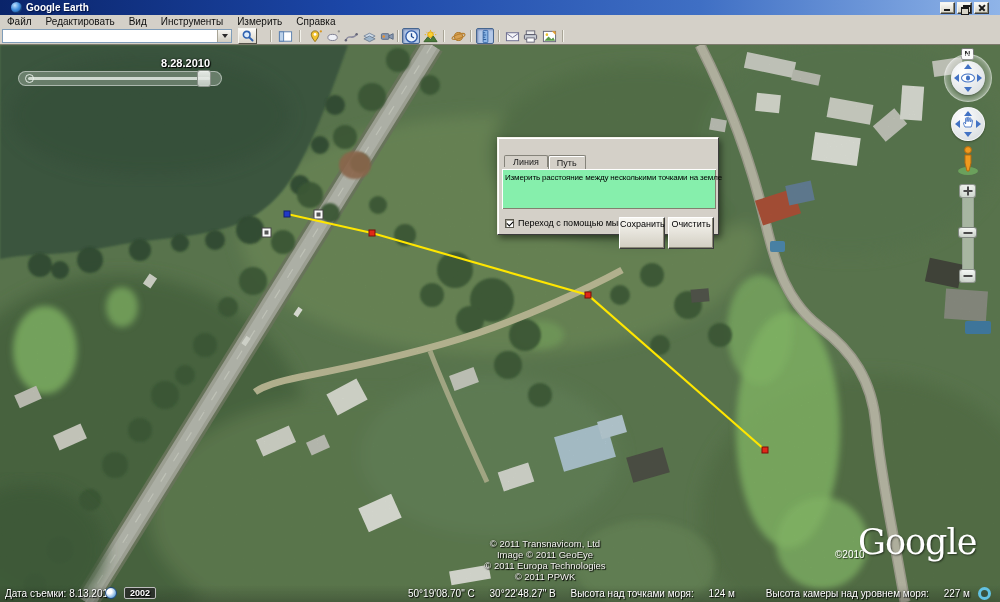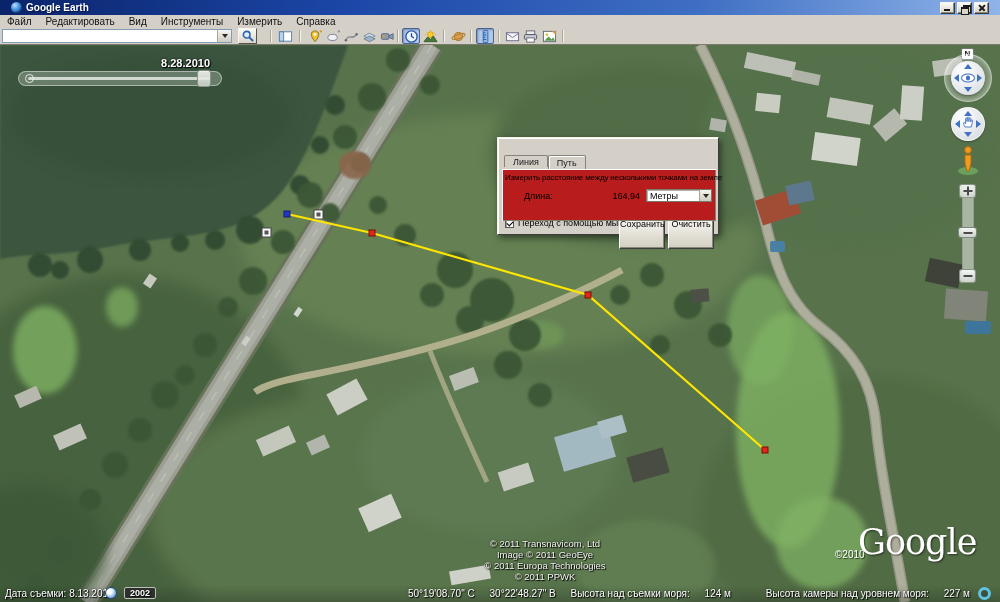--- a/index.html
+++ b/index.html
@@ -65,21 +65,21 @@
   .dlg-title{position:absolute;left:2px;top:2px;right:2px;height:12px;display:flex;align-items:center;
     background:linear-gradient(90deg,#97948c,#c9c5bc);padding:0 2px;font-size:9px;font-weight:bold;color:#181818}
   .dlg-close{margin-left:auto;width:12px;height:10px;position:relative;background:linear-gradient(#fbfaf7,#d4d0c4);
     border:1px solid #fff;border-right-color:#3c3c3c;border-bottom-color:#3c3c3c}
   .dlg-close::before,.dlg-close::after{content:"";position:absolute;left:2px;top:3.6px;width:6.5px;height:1.3px;background:#222}
   .dlg-close::before{transform:rotate(45deg)}.dlg-close::after{transform:rotate(-45deg)}
   .tabs{position:absolute;left:6px;top:17px;display:flex;align-items:flex-start}
   .tab{height:12px;padding:0 8px;line-height:12px;background:#d4d0c8;border:1px solid #85837a;border-bottom:none;
     border-radius:2px 2px 0 0;color:#1a1a1a}
   .tab.active{height:14px;line-height:14px;box-shadow:inset 1px 1px 0 #fff;position:relative;z-index:3}
-  .tab-panel{position:absolute;left:4px;top:31px;width:214px;height:52px;background:#b91c1c;
+  .tab-panel{position:absolute;left:4px;top:31px;width:214px;height:40px;background:#86efac;
     box-shadow:inset 1px 1px 0 #fff,inset -1px -1px 0 #82806f;z-index:1}
   .dlg-desc{padding:4px 0 0 3px;font-size:8px;letter-spacing:-.15px;white-space:nowrap;color:#000}
   .len-row{position:absolute;left:0;top:20px;width:100%;height:14px}
   .len-label{position:absolute;left:22px;top:2px}
   .len-value{position:absolute;left:92px;top:2px;width:46px;text-align:right}
   .unit-combo{position:absolute;left:144px;top:0;width:66px;height:13px;background:#fff;
     border:1px solid #7a786c;box-shadow:inset 1px 1px 0 #b8b5aa;display:flex;align-items:center}
   .unit-combo .val{padding-left:3px}
   .unit-combo .combo-btn{margin-left:auto;width:12px;height:100%}
   .chk-row{position:absolute;left:7px;top:80px;display:flex;align-items:center;gap:4px}
@@ -455,30 +455,20 @@
       <div class="ts-handle"></div>
     </div>
 
     <div class="dialog">
       <div class="tabs">
         <div class="tab">Линия</div>
         <div class="tab active">Путь</div>
       </div>
       <div class="tab-panel">
         <div class="dlg-desc">Измерить расстояние между несколькими точками на земле</div>
-        <div class="len-row">
-          <span class="len-label">Длина:</span>
-          <span class="len-value">164,94</span>
-          <div class="unit-combo">
-            <span class="val">Метры</span>
-            <div class="combo-btn">
-                <div class="arr-down"></div>
-              </div>
-          </div>
-        </div>
       </div>
       <div class="chk-row">
         <div class="chk"></div>
         <span>Переход с помощью мыши</span>
       </div>
       <div class="dlg-btn btn-save">Сохранить</div>
       <div class="dlg-btn btn-clear">Очистить</div>
     </div>
 
     <div class="nav-n">N</div>
@@ -524,21 +514,21 @@
     <div class="logo-text">Google</div>
   </div>
 
   <div class="statusbar">
     <span class="sb-date">Дата съемки: 8.13.2010</span>
     <div class="sb-clock"></div>
     <span class="sb-badge">2002</span>
     <div class="sb-mid">
       <span>50°19'08.70" С</span>
       <span>30°22'48.27" В</span>
-      <span>Высота над съемки моря:</span>
+      <span>Высота над точками моря:</span>
       <span>124 м</span>
     </div>
     <div class="sb-right">
       <span>Высота камеры над уровнем моря:</span>
       <span>227 м</span>
     </div>
     <div class="stream-ico"></div>
   </div>
 
 </div>

